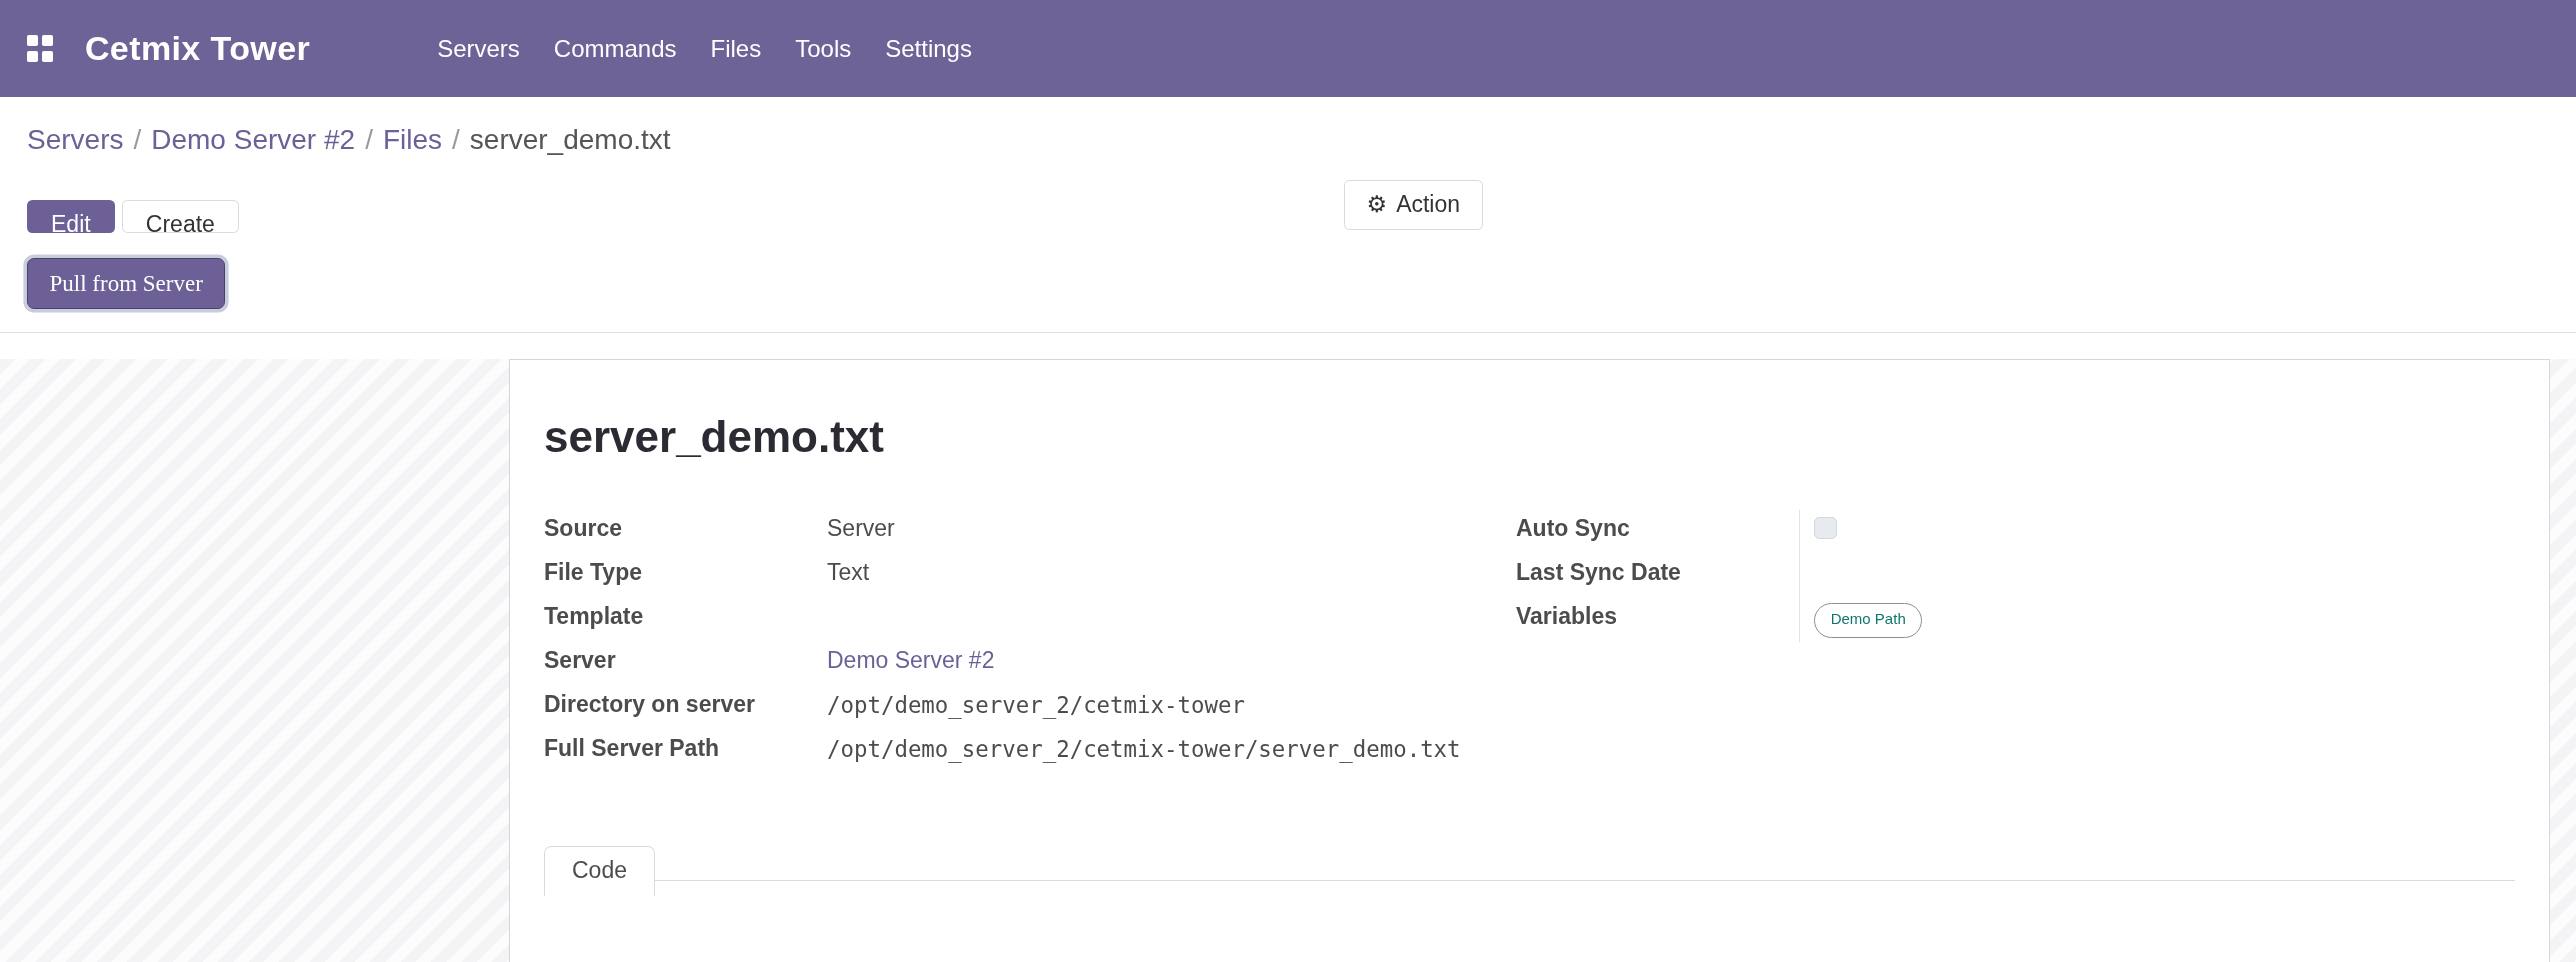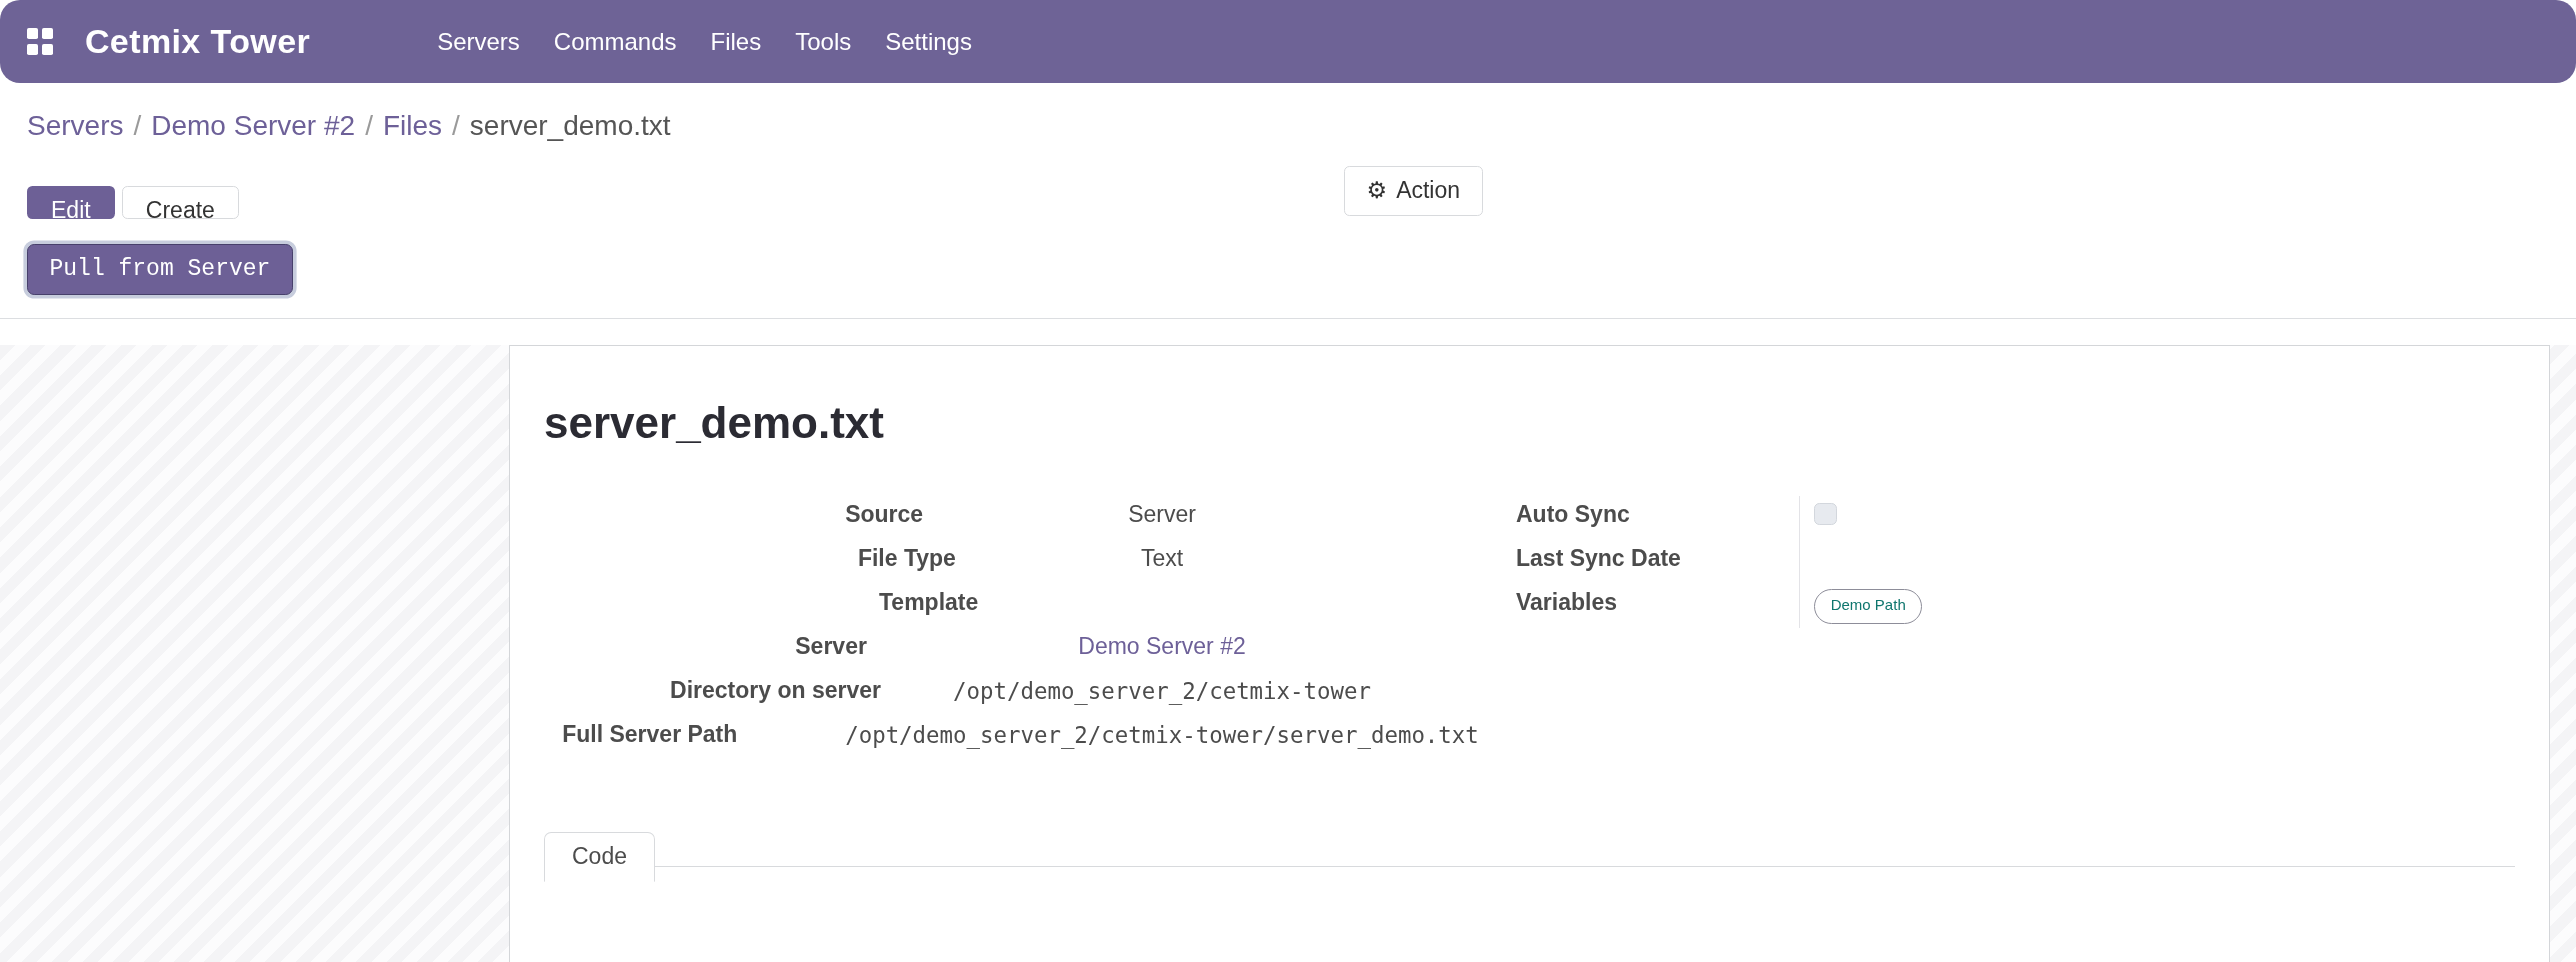--- a/index.html
+++ b/index.html
@@ -11,22 +11,22 @@
   }
   *{box-sizing:border-box;}
   html,body{margin:0;padding:0;}
   body{
     width:2576px;height:962px;overflow:hidden;position:relative;
     font-family:"Liberation Sans",sans-serif;background:#fff;color:var(--text);
   }
 
   
   .navbar{
-    height:83px;background:var(--navbar_bg);display:flex;align-items:center;
-    padding:0 16px;color:#fff;border-radius:20px;
+    height:97px;background:var(--navbar_bg);display:flex;align-items:center;
+    padding:0 16px;color:#fff;
   }
   .apps-icon{
     display:grid;grid-template-columns:10.8px 10.8px;grid-auto-rows:10.8px;gap:4.5px;
     margin:0 32px 0 10.8px;cursor:pointer;
   }
   .apps-icon span{background:#fff;border-radius:1.8px;display:block;}
   .brand{font-size:34px;font-weight:700;letter-spacing:0.4px;cursor:pointer;white-space:nowrap;}
   .menu{display:flex;margin-left:110px;align-items:center;}
   .menu a{color:#fff;font-size:24px;padding:7.2px 17px;text-decoration:none;cursor:pointer;white-space:nowrap;}
 
@@ -46,40 +46,40 @@
   .btn-secondary{background:#fff;border-color:var(--border);color:#333;}
   .action-btn{
     position:absolute;left:1344px;top:21.5px;display:flex;align-items:center;gap:9px;
     background:#fff;border:0.9px solid var(--border);border-radius:5.4px;
     padding:10.8px 21.5px;font-size:23px;line-height:27px;color:#333;cursor:pointer;
   }
   .action-btn .gear{font-size:23px;line-height:23px;}
 
   .pull-row{padding:25px 27px 23px;}
   .pull-btn{
-    font-family:Liberation Mono, monospace;background:var(--primary);color:#fff;font-size:23px;line-height:27px;
+    font-family:Liberation Serif, serif;background:var(--primary);color:#fff;font-size:23px;line-height:27px;
     padding:10.8px 21.5px;border-radius:7.2px;border:0.9px solid #47406b;
     box-shadow:0 0 0 3.6px #c7cddd;cursor:pointer;white-space:nowrap;
   }
 
   
   .content{
     height:672px;
     background:repeating-linear-gradient(135deg,#f4f4f6 0 10.8px,#fcfcfd 10.8px 21.5px);
   }
   .sheet{
     margin-left:509px;margin-top:26px;width:2041px;height:627px;background:#fff;
     border:0.9px solid #d4d6d9;padding:52px 34px 0;overflow:hidden;
   }
   .sheet-title{font-size:44px;font-weight:700;color:#2b2b33;margin:0 0 48px;line-height:50px;}
 
   .groups{display:flex;align-items:flex-start;}
   .group{width:953px;}
   .group.right{margin-left:19px;width:898px;}
-  .frow{display:flex;align-items:stretch;min-height:44px;justify-content:center;}
+  .frow{display:flex;align-items:stretch;min-height:44px;}
   .flabel{width:283px;flex:0 0 283px;font-weight:700;font-size:23px;color:var(--text);padding-top:4.5px;line-height:29px;}
   .fvalue{font-size:23px;color:var(--text);padding-top:4.5px;line-height:29px;}
   .fvalue.mono{font-family:"DejaVu Sans Mono",monospace;font-size:22.4px;padding-top:5.4px;}
   .fvalue a{color:var(--link);text-decoration:none;cursor:pointer;}
   .group.right .fvalue{border-left:0.9px solid #e3e3e7;padding-left:14.4px;flex:1;}
 
   .checkbox{
     width:22.4px;height:22.4px;background:#e7eaef;border:0.9px solid #d3d7dd;border-radius:5.4px;
     display:inline-block;margin-top:2.7px;
   }

